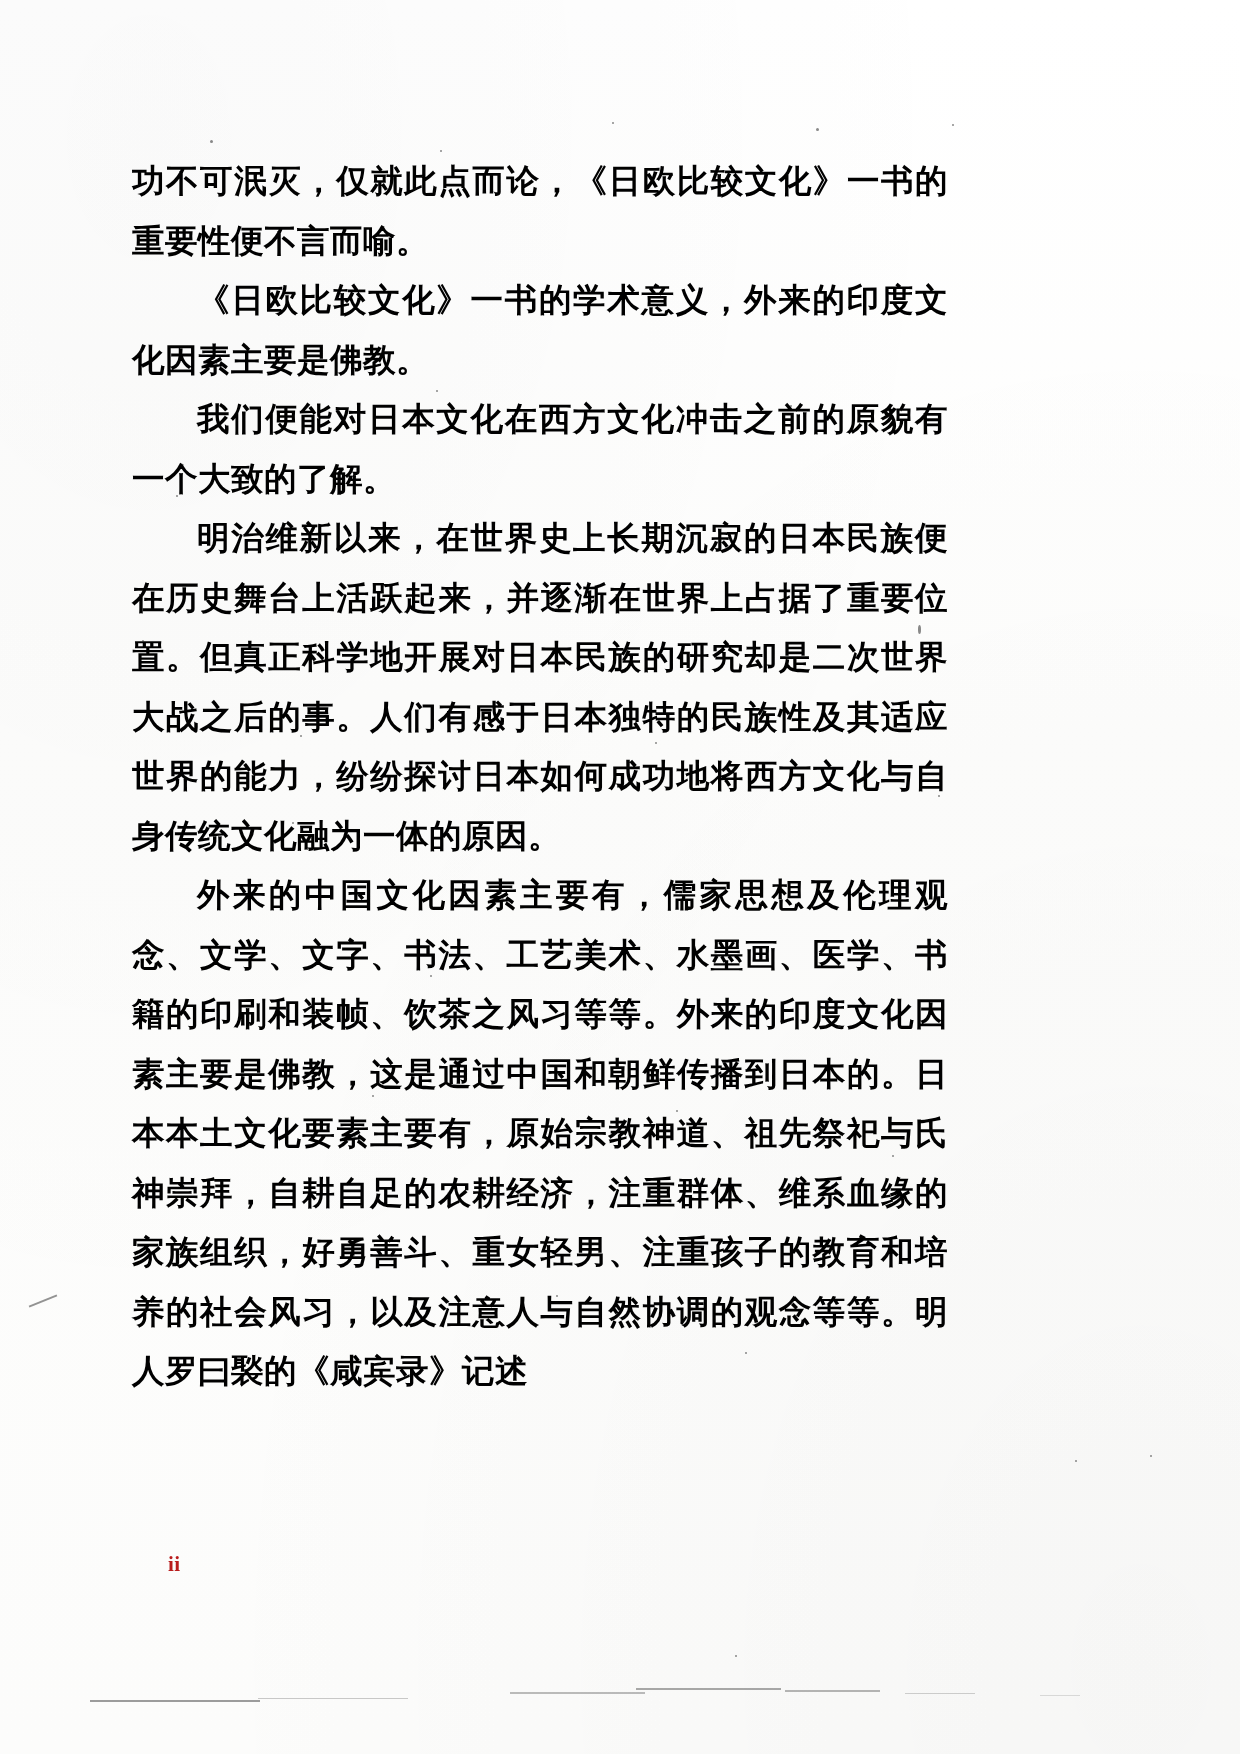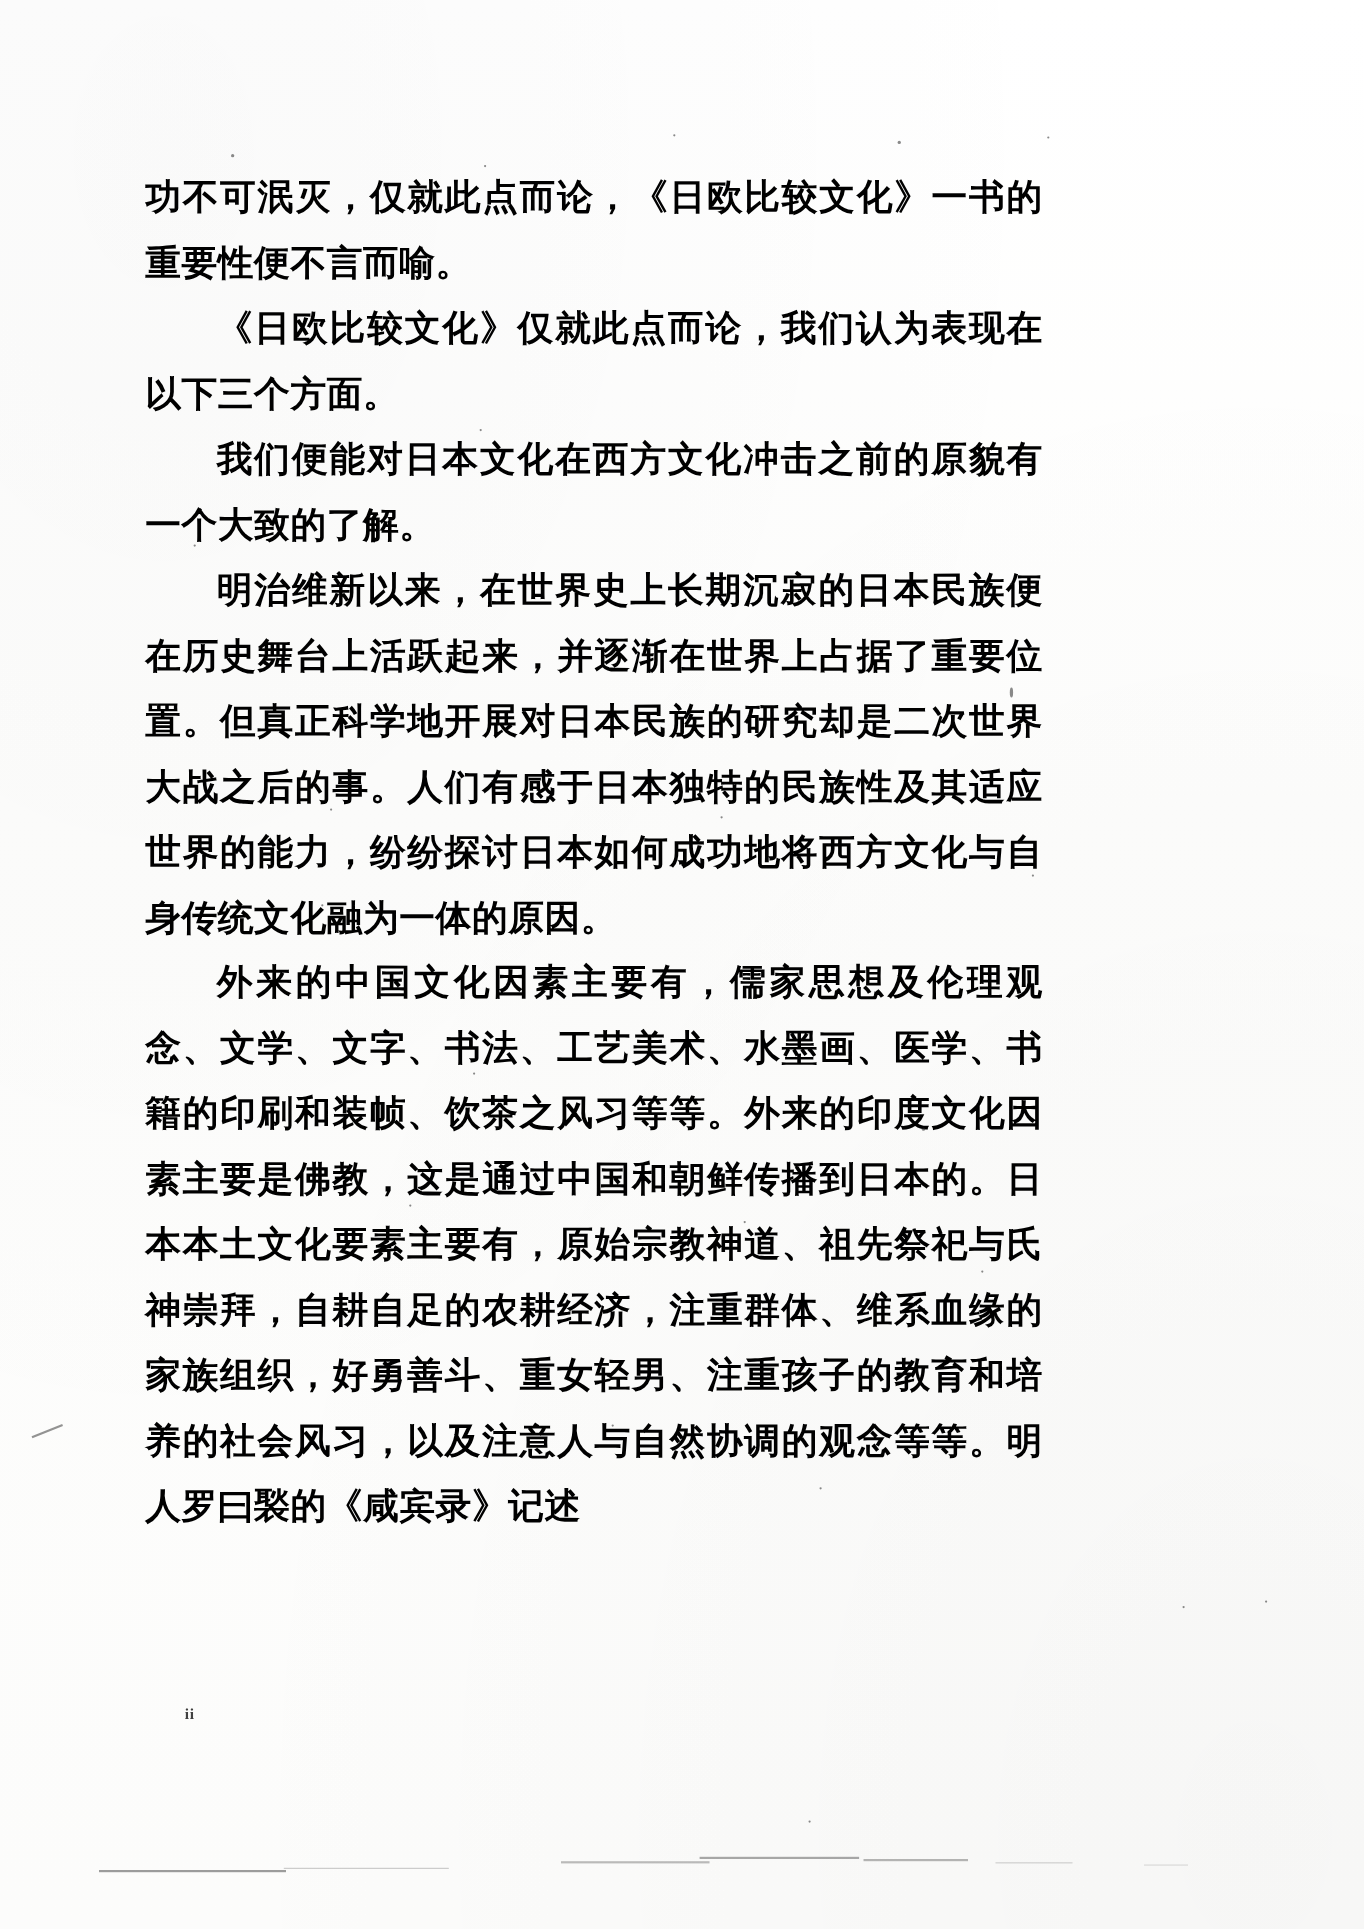--- a/index.html
+++ b/index.html
@@ -38,41 +38,41 @@
 
   .para {
     margin: 0 0 0 0;
     font-size: 32.5px;
     line-height: 59.5px;
     letter-spacing: 0.5px;
     color: #0b0b0b;
     text-align: justify;
     text-align-last: left;
     font-weight: 700;
-    font-family: Liberation Mono, monospace;
+    font-family: Liberation Sans, sans-serif;
     
     -webkit-font-smoothing: none;
     text-rendering: geometricPrecision;
   }
   .para.indent {
     text-indent: 2em;
   }
 
   
   .ink {
     filter: contrast(1.18) brightness(0.97);
   }
 
   .page-number {
     position: absolute;
     left: 168px;
     top: 1552px;
-    font-size: 14px;
+    font-size: 21px;
     font-weight: 700;
-    color: #404040;
+    color: #b91c1c;
     font-family: "Liberation Serif", "DejaVu Serif", serif;
     letter-spacing: 0.5px;
   }
 
   
   .scan-line {
     position: absolute;
     background: rgba(20,20,20,0.55);
     height: 2px;
   }
@@ -94,21 +94,21 @@
 </style>
 </head>
 <body>
 
 <div class="page">
 
   <div class="page-tint"></div>
 
   <div class="text-block ink">
     <p class="para">功不可泯灭，仅就此点而论，《日欧比较文化》一书的重要性便不言而喻。</p>
-    <p class="para indent">《日欧比较文化》仅就此点而论，我们认为表现在以下三个方面。</p>
+    <p class="para indent">《日欧比较文化》一书的学术意义，外来的印度文化因素主要是佛教。</p>
     <p class="para indent">我们便能对日本文化在西方文化冲击之前的原貌有一个大致的了解。</p>
     <p class="para indent">明治维新以来，在世界史上长期沉寂的日本民族便在历史舞台上活跃起来，并逐渐在世界上占据了重要位置。但真正科学地开展对日本民族的研究却是二次世界大战之后的事。人们有感于日本独特的民族性及其适应世界的能力，纷纷探讨日本如何成功地将西方文化与自身传统文化融为一体的原因。</p>
     <p class="para indent">外来的中国文化因素主要有，儒家思想及伦理观念、文学、文字、书法、工艺美术、水墨画、医学、书籍的印刷和装帧、饮茶之风习等等。外来的印度文化因素主要是佛教，这是通过中国和朝鲜传播到日本的。日本本土文化要素主要有，原始宗教神道、祖先祭祀与氏神崇拜，自耕自足的农耕经济，注重群体、维系血缘的家族组织，好勇善斗、重女轻男、注重孩子的教育和培养的社会风习，以及注意人与自然协调的观念等等。明人罗曰褧的《咸宾录》记述</p>
   </div>
 
   <div class="page-number">ii</div>
 
   <div class="scan-line a"></div>
   <div class="scan-line b"></div>
   <div class="scan-line c"></div>

